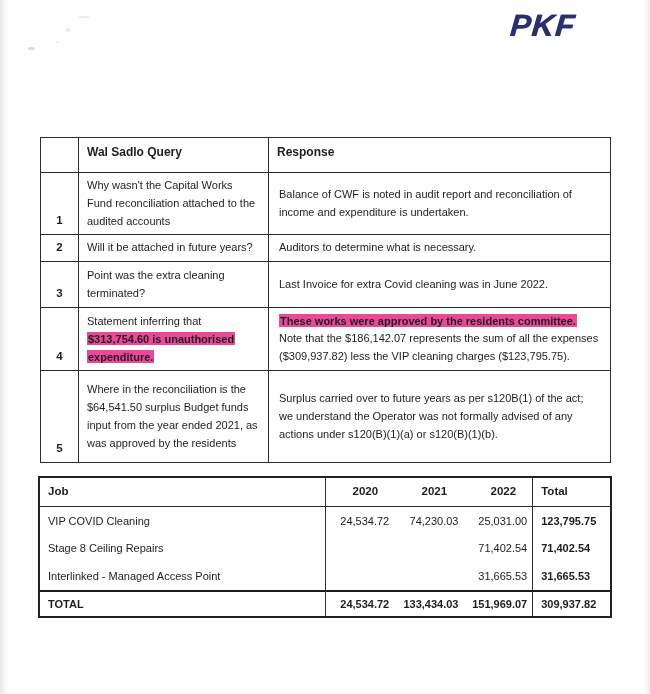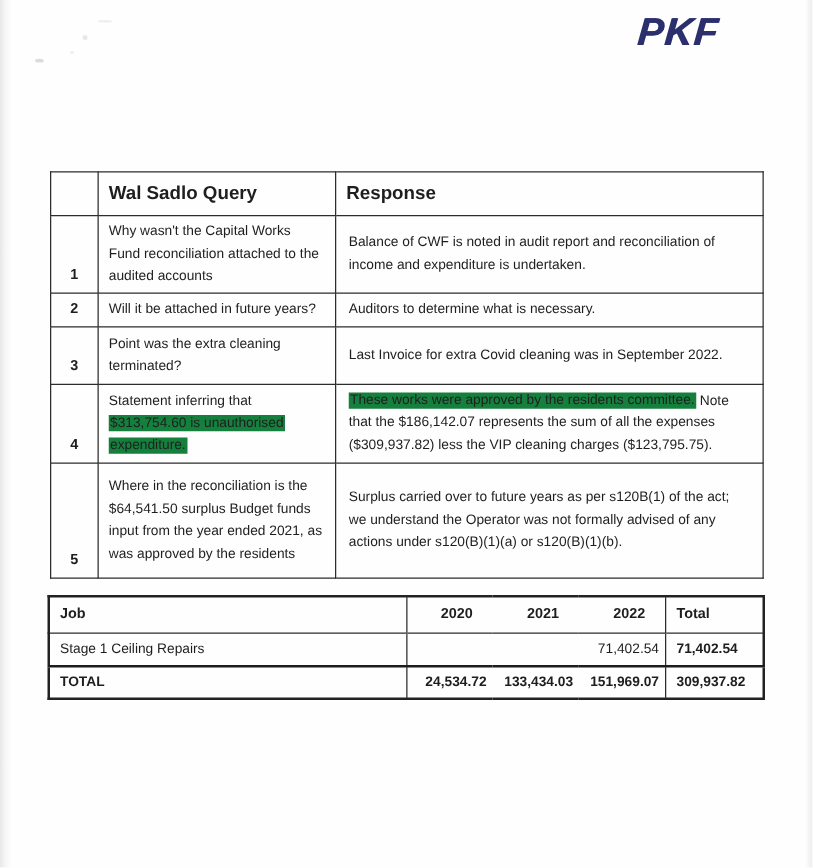--- a/index.html
+++ b/index.html
@@ -31,36 +31,36 @@
   }
 
   
   table{border-collapse:collapse;table-layout:fixed;}
   .qt{
     position:absolute;left:40px;top:137px;width:570px;
     font-size:11px;line-height:1.62;
   }
   .qt td,.qt th{border:1.6px solid #2c2c2c;overflow:hidden;}
   .qt th{
-    font-size:15px;font-weight:bold;text-align:left;
+    font-size:12px;font-weight:bold;text-align:left;
     vertical-align:top;padding:5px 8px 2px;
   }
   .qt td.num{
     text-align:center;vertical-align:bottom;
     font-weight:bold;font-size:11.5px;padding:2px 2px 5px;
   }
   .qt td.query{vertical-align:middle;padding:4px 8px;}
   .qt td.resp{vertical-align:middle;padding:4px 10px;}
   .qt tr.rh{height:35px}
   .qt tr.r1{height:58px}
   .qt tr.r2{height:24px}
   .qt tr.r3{height:46px}
   .qt tr.r4{height:63px}
   .qt tr.r5{height:92px}
-  .hl{background:#15803d;box-decoration-break:clone;-webkit-box-decoration-break:clone;padding:0.5px 1px;}
+  .hl{background:#ec4899;box-decoration-break:clone;-webkit-box-decoration-break:clone;padding:0.5px 1px;font-weight:bold;}
 
   
   .jt{
     position:absolute;left:38px;top:476px;width:574px;
     font-size:11px;line-height:1.3;
     border:2px solid #222;
   }
   .jt th{font-size:11.5px;font-weight:bold;text-align:left;vertical-align:top;padding-top:6px;}
   .jt th.job,.jt td.job{padding-left:8px;border-right:1.6px solid #2c2c2c;margin-left:44px;}
   .jt th.yr{padding-left:12px;text-align:center;}
@@ -103,21 +103,21 @@
     <td class="resp">Balance of CWF is noted in audit report and reconciliation of income and expenditure is undertaken.</td>
   </tr>
   <tr class="r2">
     <td class="num">2</td>
     <td class="query">Will it be attached in future years?</td>
     <td class="resp">Auditors to determine what is necessary.</td>
   </tr>
   <tr class="r3">
     <td class="num">3</td>
     <td class="query">Point was the extra cleaning terminated?</td>
-    <td class="resp">Last Invoice for extra Covid cleaning was in September 2022.</td>
+    <td class="resp">Last Invoice for extra Covid cleaning was in June 2022.</td>
   </tr>
   <tr class="r4">
     <td class="num">4</td>
     <td class="query">
       <span>Statement inferring that</span>
       <span class="hl">$313,754.60 is unauthorised expenditure.</span>
     </td>
     <td class="resp">
       <span class="hl">These works were approved by the residents committee.</span>
       <span>Note that the $186,142.07 represents the sum of all the expenses ($309,937.82) less the VIP cleaning charges ($123,795.75).</span>
@@ -140,26 +140,40 @@
       <col style="width:78px">
     </colgroup>
   <tbody>
       <tr class="head">
     <th class="job">Job</th>
     <th class="yr">2020</th>
     <th class="yr">2021</th>
     <th class="yr">2022</th>
     <th class="tot">Total</th>
   </tr>
+  <tr class="d1">
+    <td class="job">VIP COVID Cleaning</td>
+    <td class="yr">24,534.72</td>
+    <td class="yr">74,230.03</td>
+    <td class="yr">25,031.00</td>
+    <td class="tot">123,795.75</td>
+  </tr>
   <tr class="d">
-    <td class="job">Stage 1 Ceiling Repairs</td>
+    <td class="job">Stage 8 Ceiling Repairs</td>
     <td class="yr"></td>
     <td class="yr"></td>
     <td class="yr">71,402.54</td>
     <td class="tot">71,402.54</td>
+  </tr>
+  <tr class="d5">
+    <td class="job">Interlinked - Managed Access Point</td>
+    <td class="yr"></td>
+    <td class="yr"></td>
+    <td class="yr">31,665.53</td>
+    <td class="tot">31,665.53</td>
   </tr>
   <tr class="trow">
     <td class="job">TOTAL</td>
     <td class="yr">24,534.72</td>
     <td class="yr">133,434.03</td>
     <td class="yr">151,969.07</td>
     <td class="tot">309,937.82</td>
   </tr>
 </tbody>
   </table>

